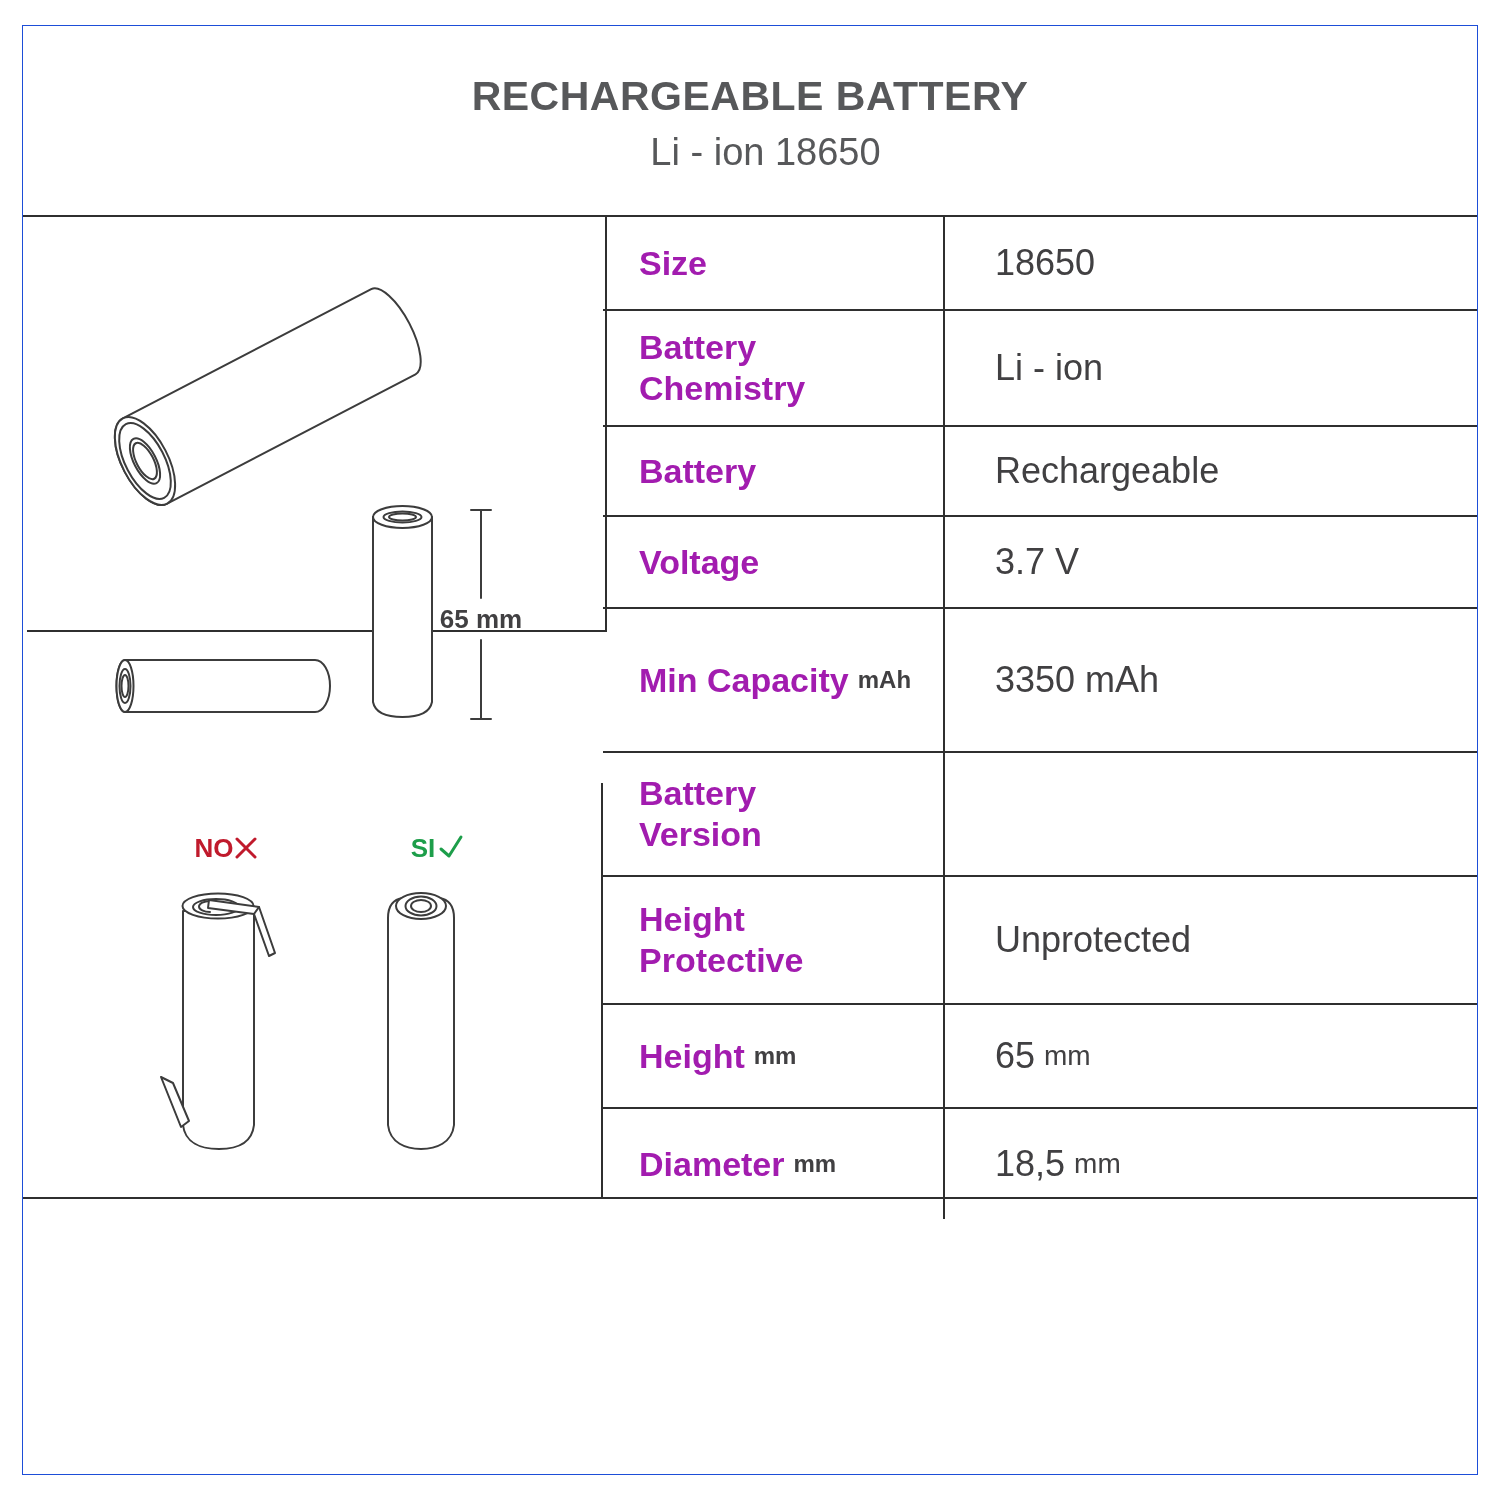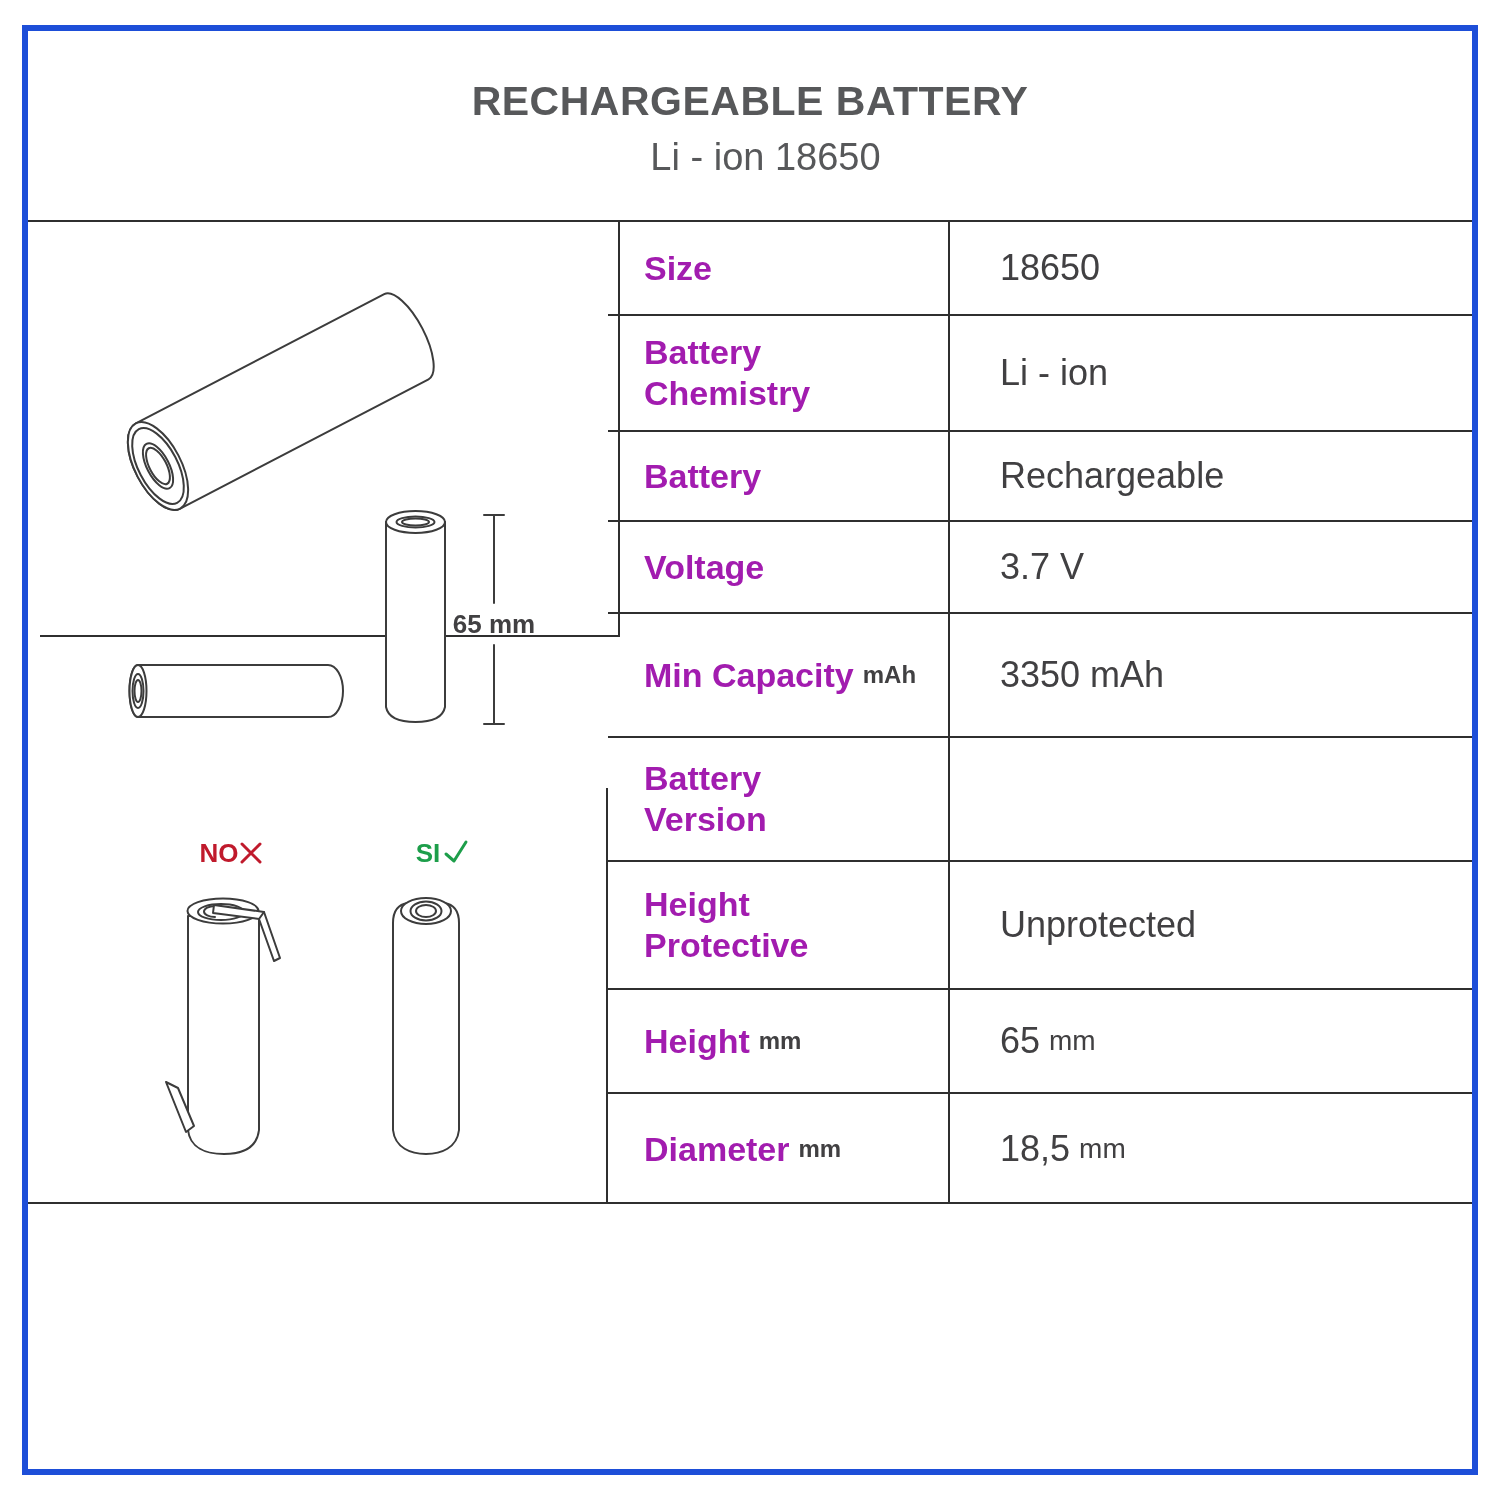--- a/index.html
+++ b/index.html
@@ -1,29 +1,29 @@
 <!DOCTYPE html>
 <html><head>
 <meta charset="utf-8">
 <style>
   * { margin:0; padding:0; box-sizing:border-box; }
   html,body { width:1500px; height:1500px; background:#ffffff;
               font-family:"Liberation Sans","DejaVu Sans",sans-serif; }
   .poster { position:relative; width:1500px; height:1500px; background:#fff; }
   .frame { position:absolute; left:22px; top:25px; right:22px; bottom:25px;
-           border:6px solid #1d4ed8; }
+           border:1px solid #1d4ed8; }
 
   
   .header { position:absolute; left:0; top:0; width:100%; height:191px;
             border-bottom:2px solid #2f2f2f; text-align:center; padding-top:46px; }
   .title { font-size:41px; line-height:48px; font-weight:700; color:#57585a; letter-spacing:0.5px; }
   .subtitle { font-size:38px; line-height:48px; font-weight:400; color:#57585a; margin-top:8px;margin-left:31px; }
 
   
-  .panel-top { position:absolute; left:12px; top:191px; width:580px; height:415px;
+  .panel-top { position:absolute; left:4px; top:191px; width:580px; height:415px;
                border-right:2px solid #2f2f2f; border-bottom:2px solid #2f2f2f; }
   .panel-bottom { position:absolute; left:0; top:757px; width:580px; height:416px;
                   border-right:2px solid #2f2f2f; border-bottom:2px solid #2f2f2f; }
   .panel-top svg, .panel-bottom svg { display:block; }
 
   
   .spec-table { position:absolute; left:580px; top:191px; right:0; height:982px;
                 border-bottom:2px solid #2f2f2f; }
   .spec-row { display:flex; border-bottom:2px solid #2f2f2f; }
   .spec-row:last-child { border-bottom:none; }
@@ -159,21 +159,21 @@
         <div class="spec-label-cell">
           <span class="spec-label">Voltage</span>
           <span class="spec-label-suffix"></span>
         </div>
         <div class="spec-value-cell">
           <span class="spec-value">3.7 V</span>
           <span class="spec-value-suffix"></span>
         </div>
       </div>
 
-      <div class="spec-row" style="height:124px">
+      <div class="spec-row" style="height:144px">
         <div class="spec-label-cell">
           <span class="spec-label">Min Capacity</span>
           <span class="spec-label-suffix">mAh</span>
         </div>
         <div class="spec-value-cell">
           <span class="spec-value">3350 mAh</span>
           <span class="spec-value-suffix"></span>
         </div>
       </div>
 

